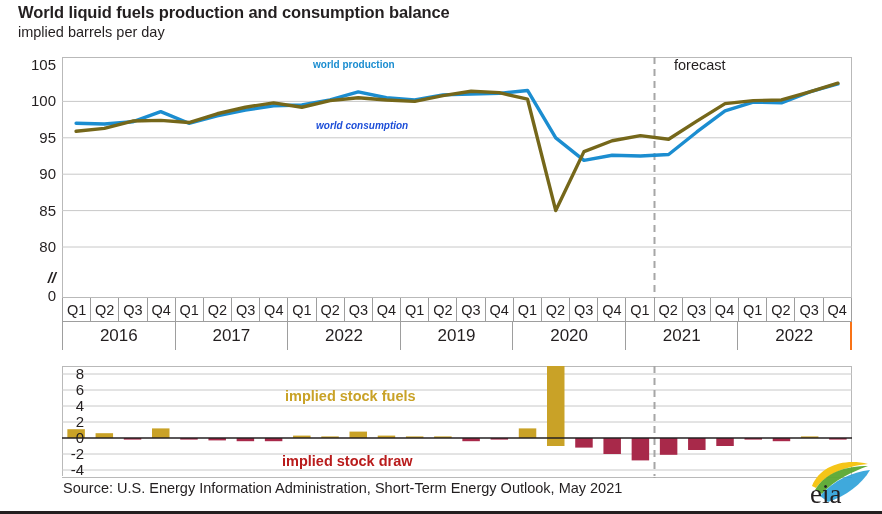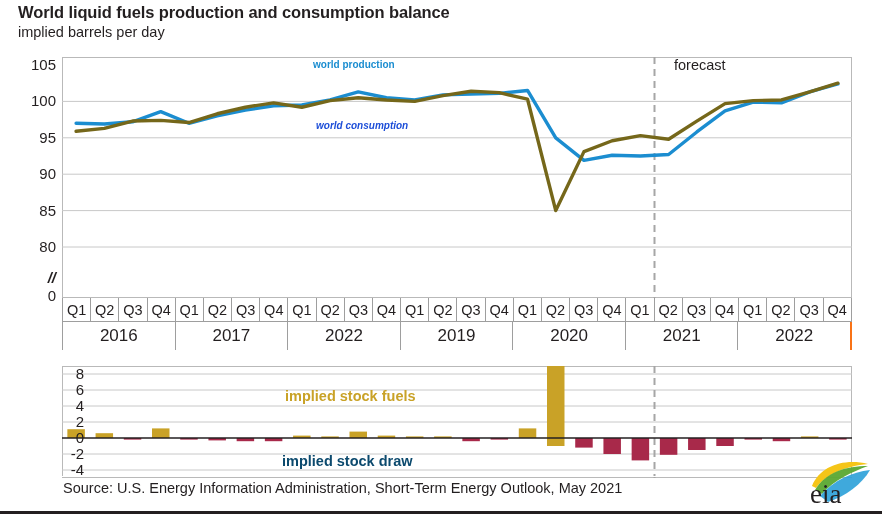--- a/index.html
+++ b/index.html
@@ -182,21 +182,21 @@
         <rect x="682.5035714285714" y="72" width="17.492857142857144" height="1.6" fill="#a8294a"></rect>
         <rect x="710.7178571428572" y="72" width="17.492857142857144" height="3.200000000000003" fill="#a8294a"></rect>
         <rect x="738.9321428571428" y="70.4" width="17.492857142857144" height="1.6" fill="#c9a227"></rect>
         <rect x="767.1464285714286" y="72" width="17.492857142857144" height="1.6" fill="#a8294a"></rect>
         <line x1="0" x2="790" y1="72" y2="72" stroke="#231f20" stroke-width="1.4"></line>
       </svg>
   </div>
   <div id="ytick-bot-holder"></div>
 
   <div class="bar-label" id="label-build" style="color: rgb(201, 162, 39);">implied stock  fuels</div>
-  <div class="bar-label" id="label-draw" style="color: #0c4a6e;">implied stock draw</div>
+  <div class="bar-label" id="label-draw" style="color: #b91c1c;">implied stock draw</div>
 
   <div id="source-rule"></div>
   <div id="source-text">Source: U.S. Energy Information Administration, Short-Term Energy Outlook, May 2021</div>
 
   <svg id="eia-logo" viewBox="0 0 92 52">
     <path d="M30 30 C38 10, 62 2, 86 8 C64 10, 44 18, 34 32 Z" fill="#f5c518"></path>
     <path d="M33 34 C44 16, 64 10, 86 10 C70 16, 52 24, 40 38 Z" fill="#5aa832" opacity="0.95"></path>
     <path d="M38 40 C52 24, 70 16, 88 14 C80 28, 64 40, 46 46 Z" fill="#2aa0d8" opacity="0.9"></path>
     <text x="28" y="47" font-family="'Liberation Serif',serif" font-size="27" fill="#231f20">eia</text>
   </svg>

